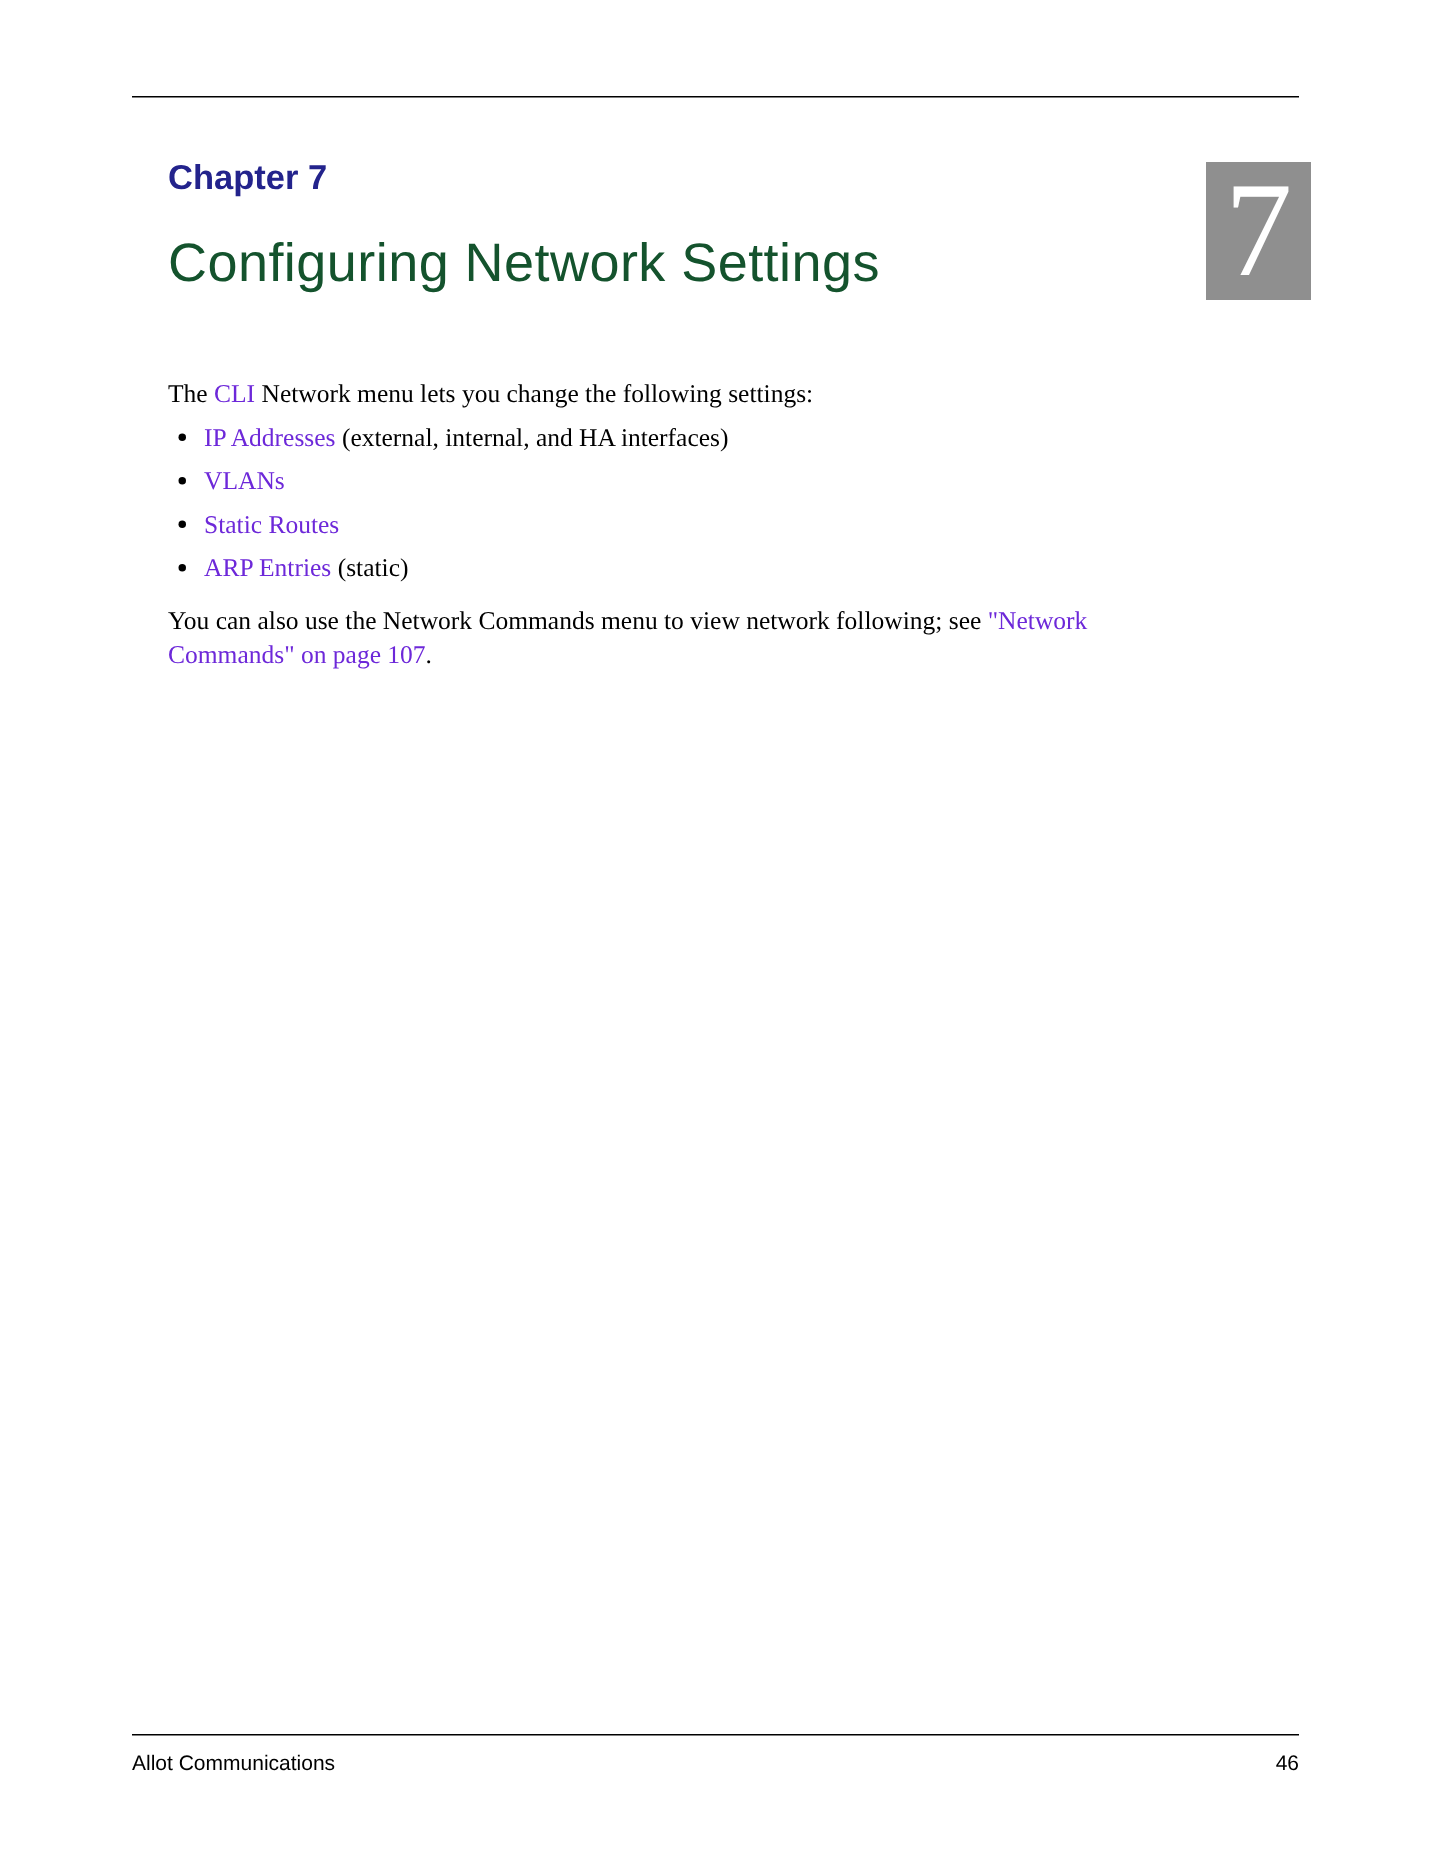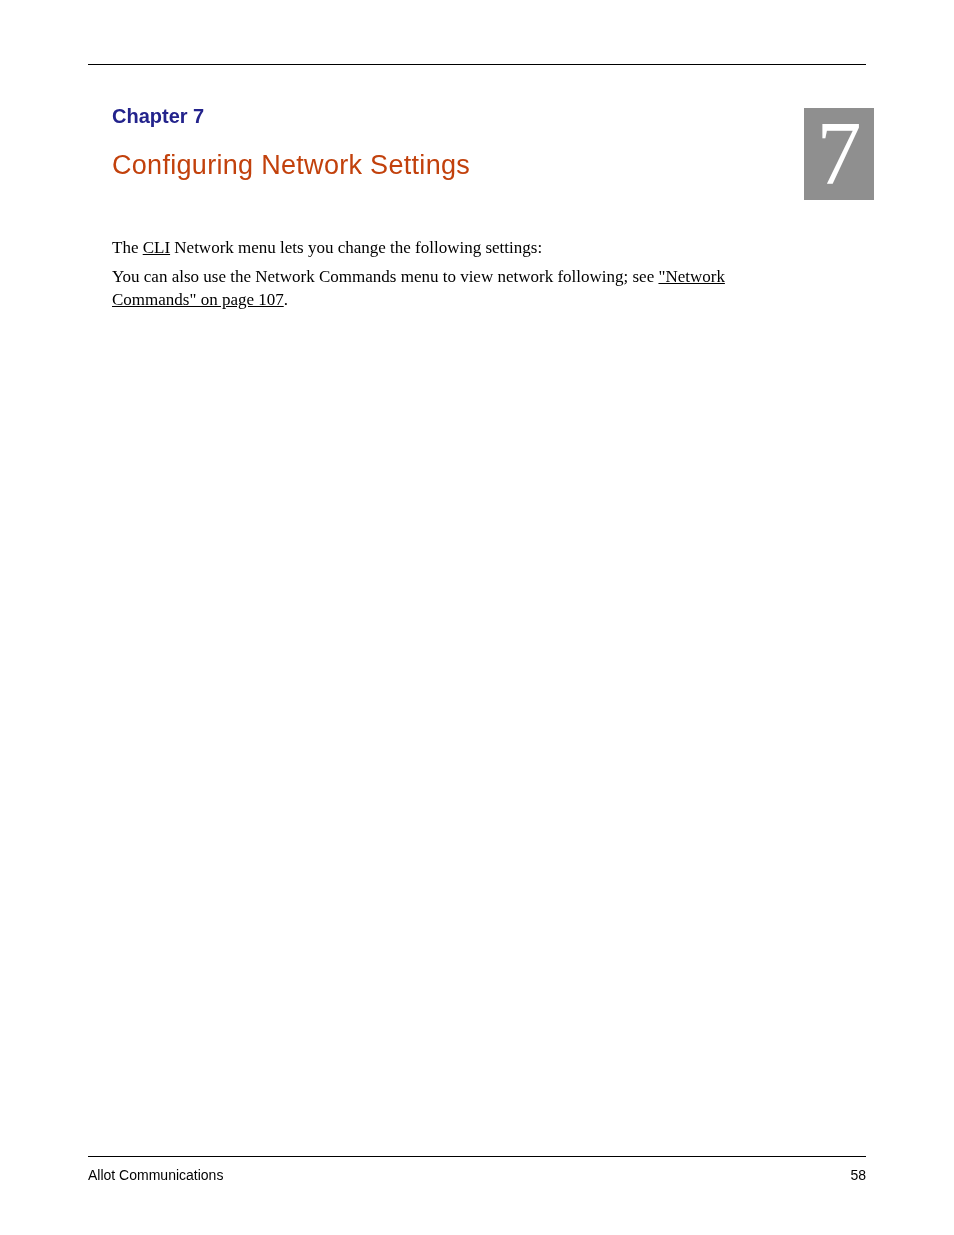--- a/index.html
+++ b/index.html
@@ -7,40 +7,40 @@
     width:954px;height:1235px;
     box-sizing:border-box;
     padding:64px 88px 56px 88px;
     position:relative;
     font-family:"Times New Roman",Times,serif;
   }
   .rule{border:0;border-top:1.5px solid #000;margin:0;}
   .content{padding-left:24px;padding-top:40px;}
   .chapter-label{
     font-family:"Trebuchet MS","Lucida Grande",sans-serif;
-    color:#23238c;font-weight:700;font-size:20px;
+    color:#23238c;font-weight:700;font-size:23px;
     margin-bottom:22px;
   }
   .chapter-title{
     font-family:"Trebuchet MS","Lucida Grande",sans-serif;
-    color:#c2410c;font-weight:400;font-size:27px;
+    color:#14532d;font-weight:400;font-size:36px;
     margin:0 0 56px 0;letter-spacing:0.3px;
   }
   .big-num{
     position:absolute;top:108px;right:80px;
     width:70px;height:92px;background:#8f8f8f;
     color:#fff;font-family:"Georgia","Times New Roman",serif;
     font-size:90px;font-weight:400;line-height:92px;text-align:center;
   }
   .body-text{font-size:17px;line-height:1.35;color:#000;max-width:690px;}
   .body-text p{margin:0 0 6px 0;}
   .lead{margin-bottom:14px;}
   ul.toc{list-style:disc;padding-left:24px;margin:0 0 12px 0;}
   ul.toc li{margin:6px 0;}
-  a.link{color:#000000;text-decoration:underline;}
+  a.link{color:#6d28d9;}
   .plain{color:#000;}
   .section{margin-top:18px;}
   .after{color:#000;}
   .footer{
     position:absolute;left:88px;right:88px;bottom:52px;
     border-top:1.5px solid #000;padding-top:10px;
     display:flex;justify-content:space-between;
     font-family:"Trebuchet MS","Lucida Grande",sans-serif;
     font-size:14px;color:#000;
   }
@@ -55,25 +55,39 @@
 
   <div class="content">
     <div class="chapter-label">Chapter 7</div>
     <div class="chapter-title">Configuring Network Settings</div>
 
     <div class="body-text">
       <p class="lead">
         <span>The </span><a class="link">CLI</a><span> Network menu lets you change the following settings:</span>
       </p>
 
+      <ul class="toc">
+        <li>
+          <a class="link">IP Addresses</a><span class="plain"> (external, internal, and HA interfaces)</span>
+        </li>
+        <li>
+          <a class="link">VLANs</a><span class="plain"></span>
+        </li>
+        <li>
+          <a class="link">Static Routes</a><span class="plain"></span>
+        </li>
+        <li>
+          <a class="link">ARP Entries</a><span class="plain"> (static)</span>
+        </li>
+      </ul>
 
 
       <p class="section">
         <span>You can also use the Network Commands menu to view network following; see </span><a class="link">"Network Commands" on page 107</a><span class="after">.</span>
       </p>
     </div>
   </div>
 
   <div class="footer">
     <span>Allot Communications</span>
-    <span>58</span>
+    <span>46</span>
   </div>
 </div>
 
 </body></html>

